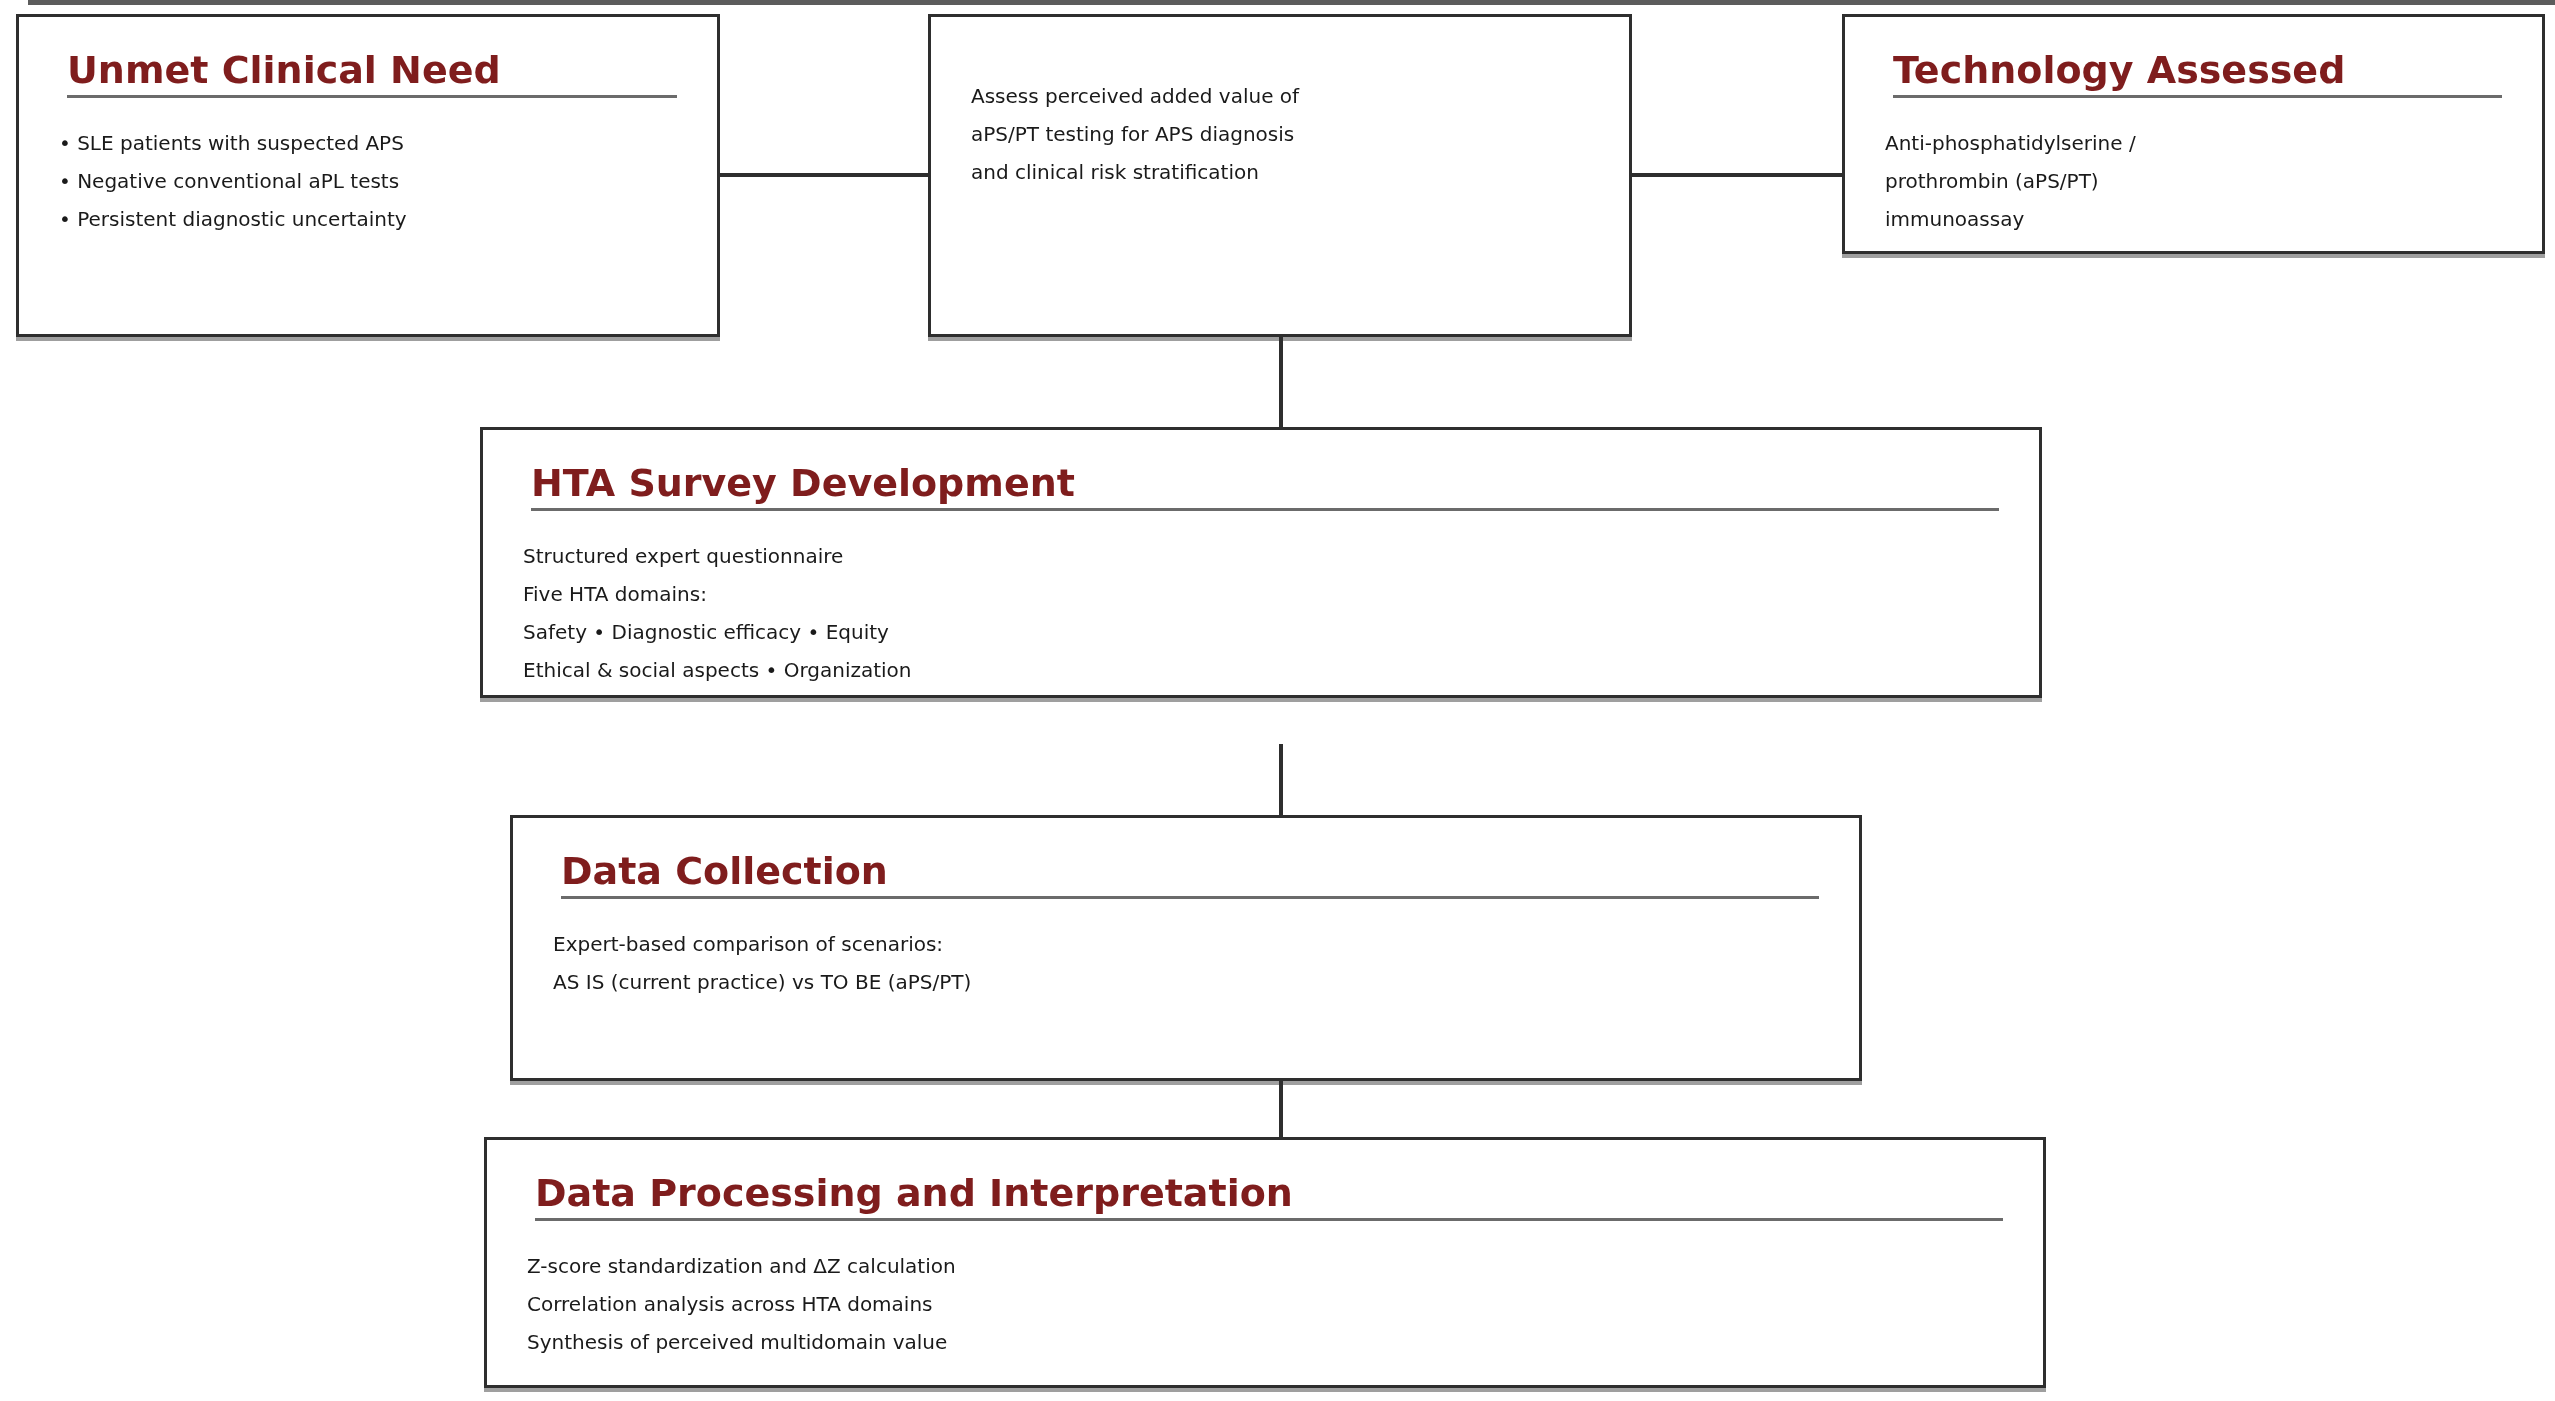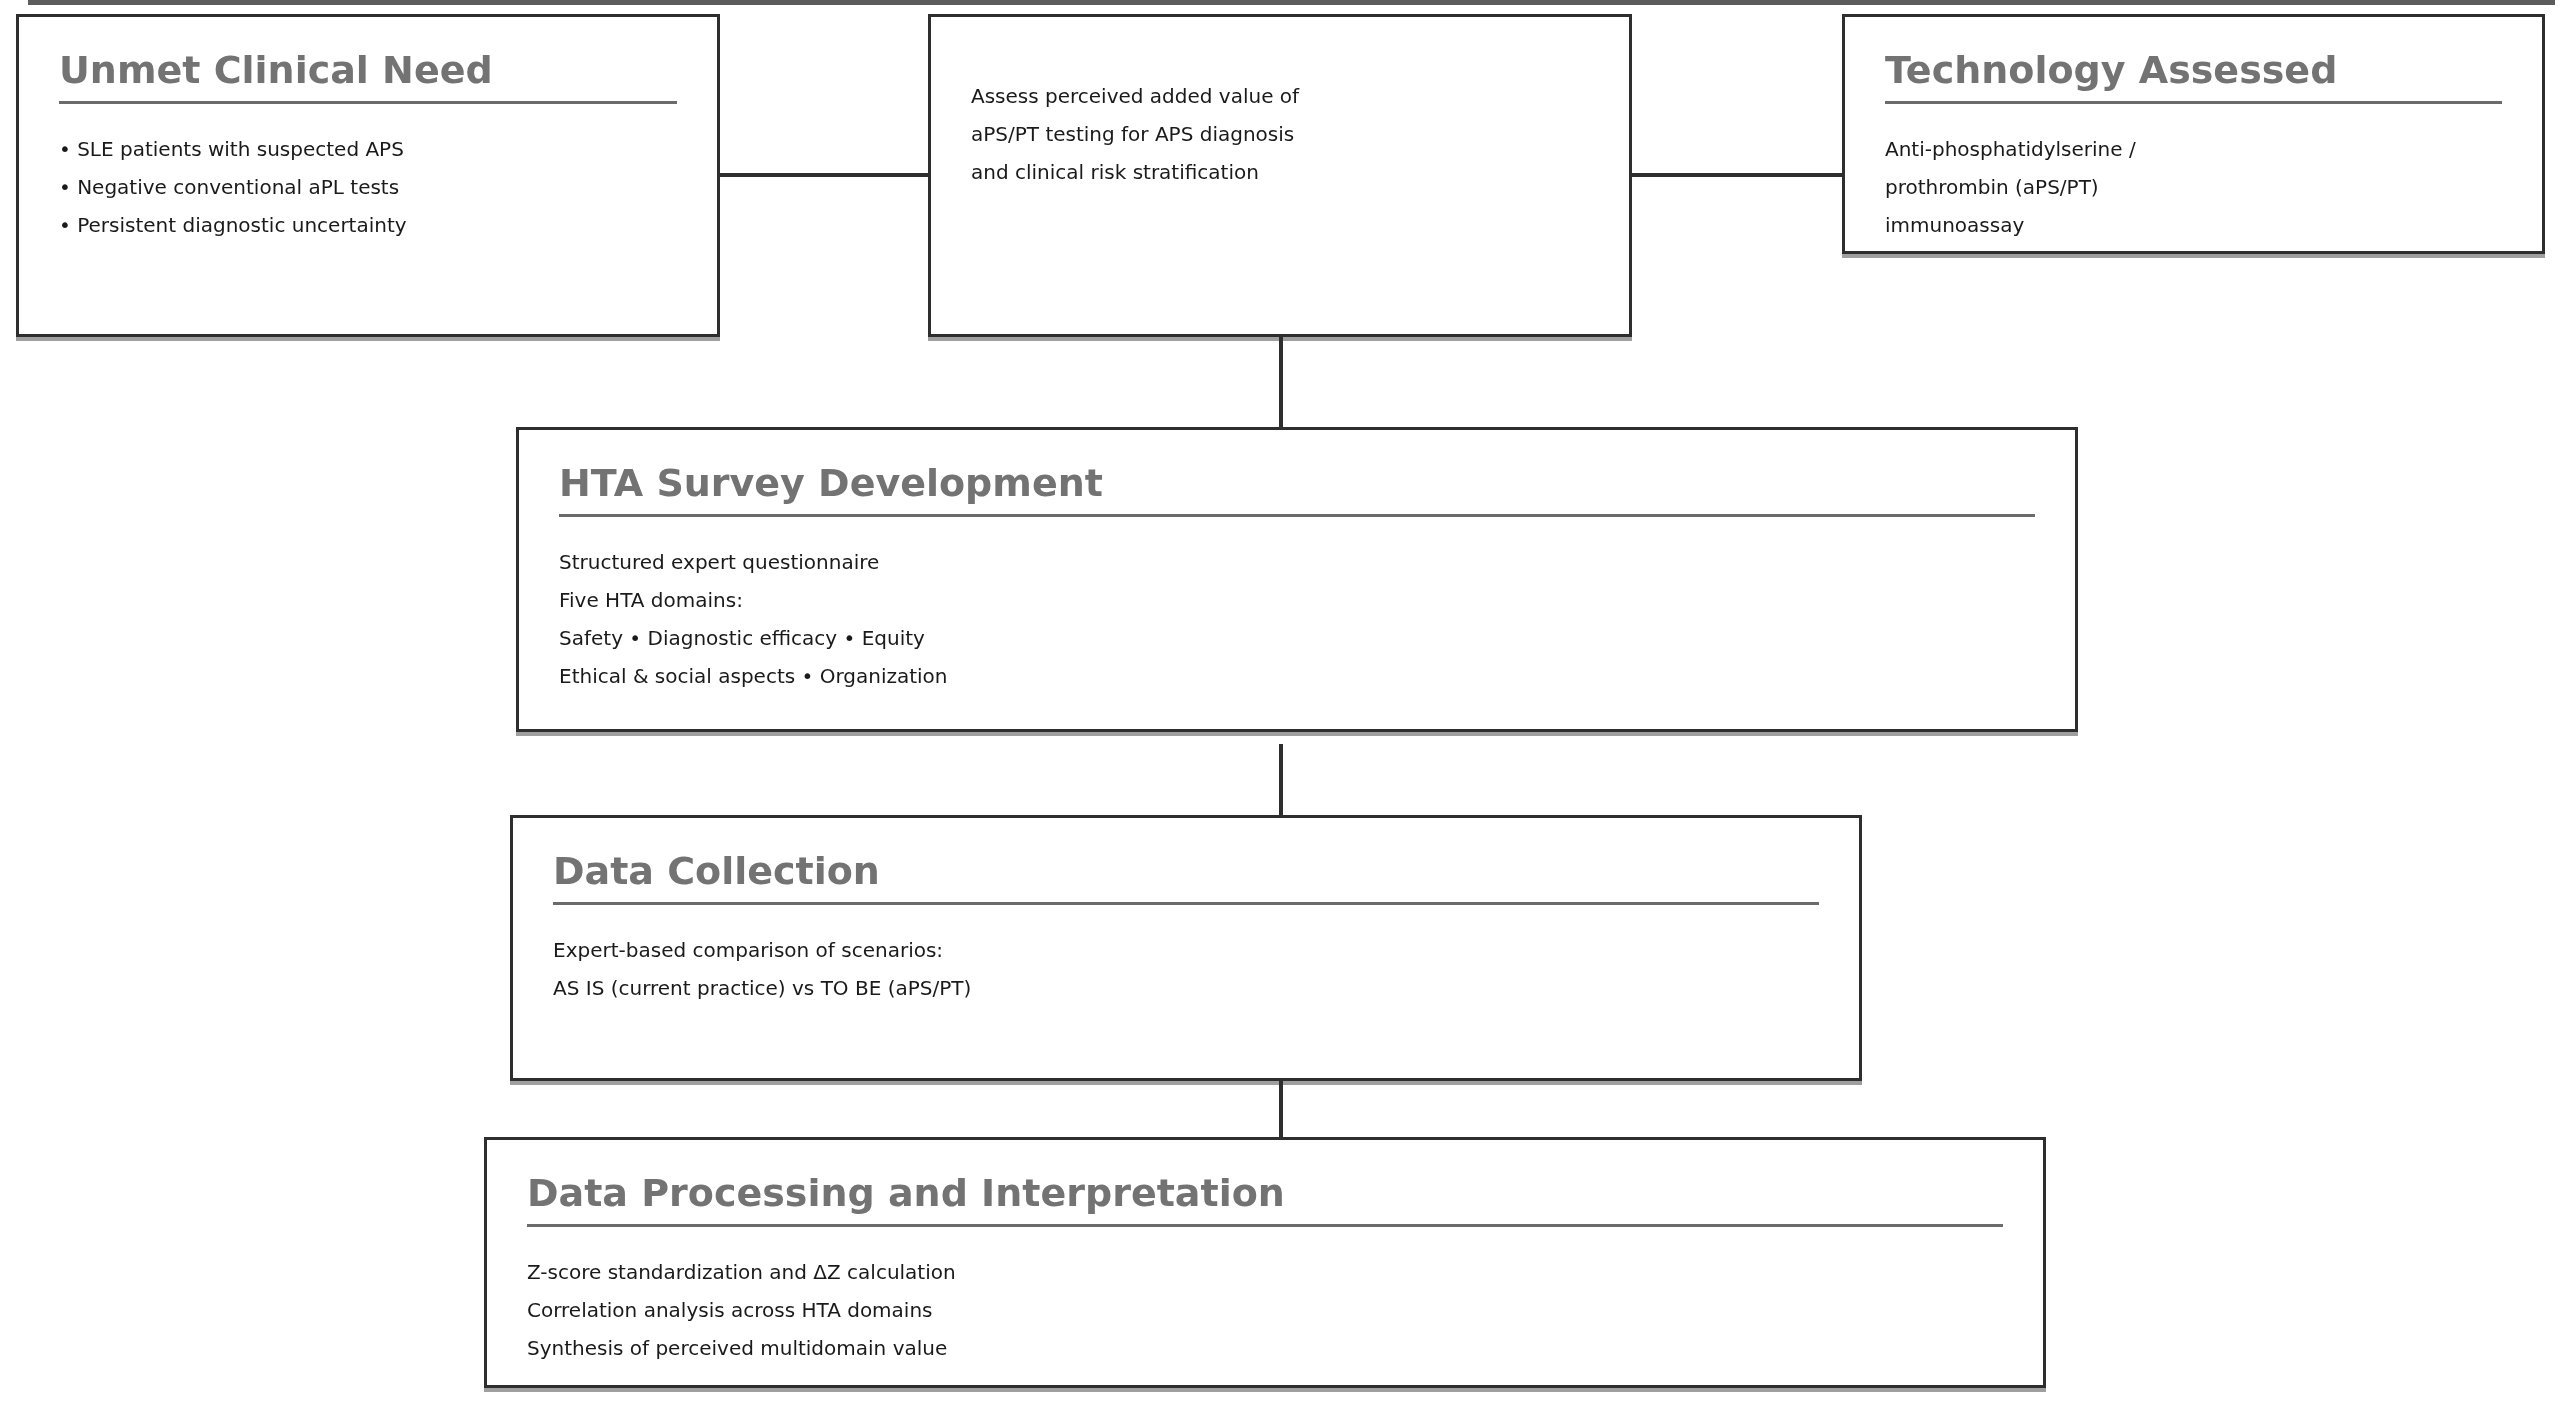--- a/index.html
+++ b/index.html
@@ -28,40 +28,41 @@
     box-sizing: border-box;
     background: #ffffff;
     border: 3px solid #2e2e2e;
     box-shadow: 0 4px 0 rgba(80,80,80,0.55);
     padding: 34px 40px 0 40px;
   }
   .box-title {
     font-size: 38px;
     line-height: 38px;
     font-weight: bold;
-    color: #737373;
+    color: #7f1d1d;
     border-bottom: 3px solid #6b6b6b;
-    padding-bottom: 12px;
+    padding-bottom: 6px;
     white-space: nowrap;
+    margin-left: 8px;
   }
   .box-body {
     margin-top: 26px;
     font-size: 20px;
     line-height: 38px;
     color: #1a1a1a;
   }
   .box-body div { white-space: nowrap; }
   .conn {
     position: absolute;
     background: #2e2e2e;
   }
   #box-unmet       { left: 16px;   top: 14px;   width: 704px;  height: 323px; }
   #box-objective   { left: 928px;  top: 14px;   width: 704px;  height: 323px; }
   #box-technology  { left: 1842px; top: 14px;   width: 703px;  height: 240px; }
-  #box-survey      { left: 516px;  top: 427px;  width: 1562px; height: 305px; }
+  #box-survey      { left: 480px;  top: 427px;  width: 1562px; height: 271px; }
   #box-collection  { left: 510px;  top: 815px;  width: 1352px; height: 266px; }
   #box-processing  { left: 484px;  top: 1137px; width: 1562px; height: 251px; }
   #conn-h-left  { left: 720px;  top: 173px;  width: 208px; height: 4px; }
   #conn-h-right { left: 1632px; top: 173px;  width: 210px; height: 4px; }
   #conn-v-1     { left: 1279px; top: 337px;  width: 4px;   height: 90px; }
   #conn-v-2     { left: 1279px; top: 744px;  width: 4px;   height: 71px; }
   #conn-v-3     { left: 1279px; top: 1081px; width: 4px;   height: 56px; }
 </style>
 </head>
 <body>

